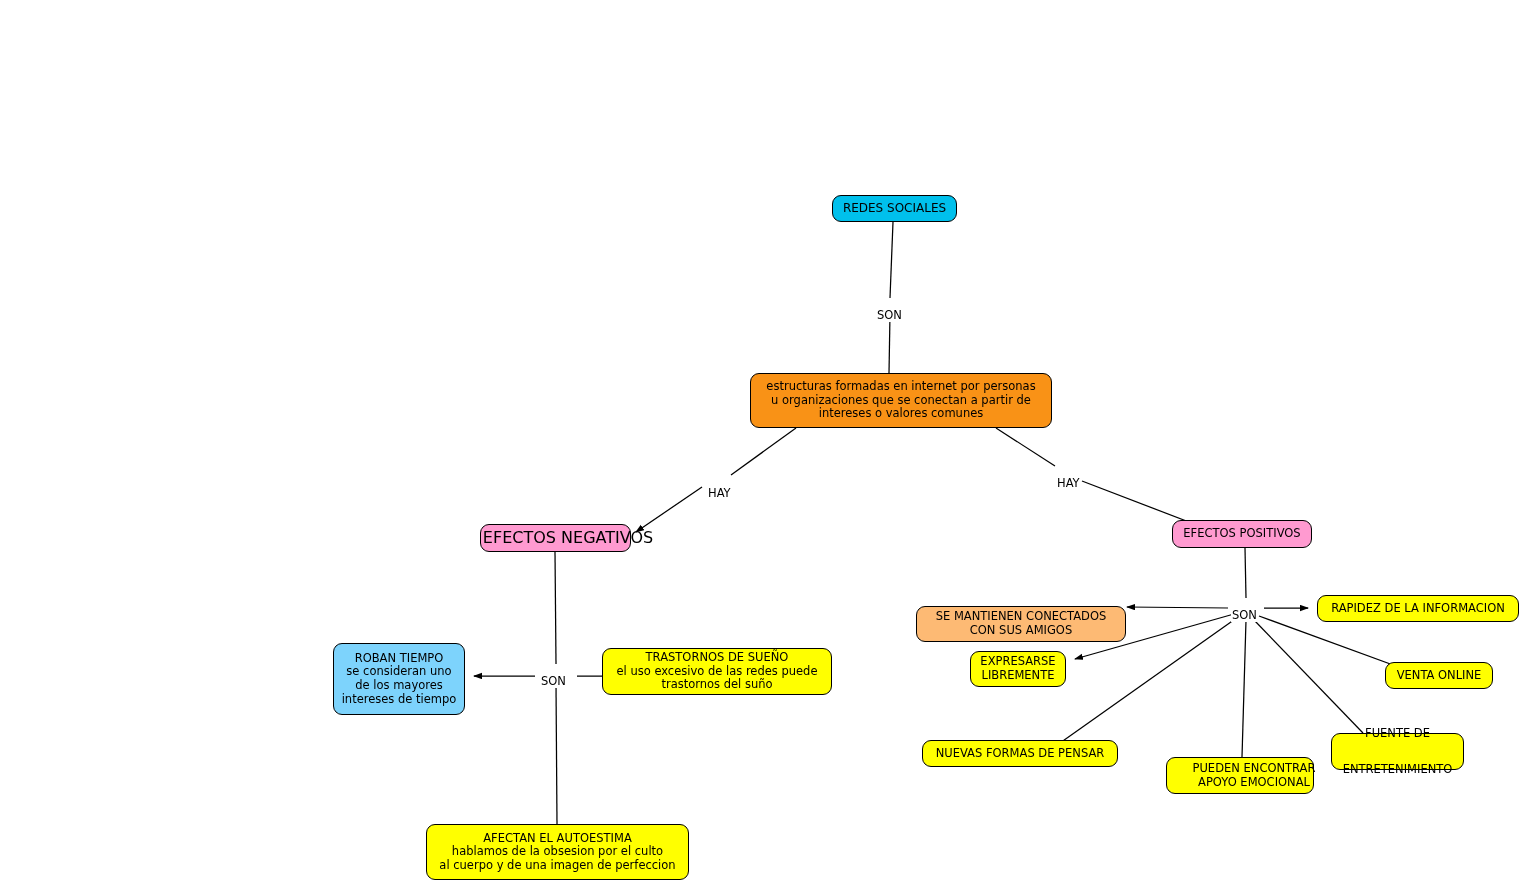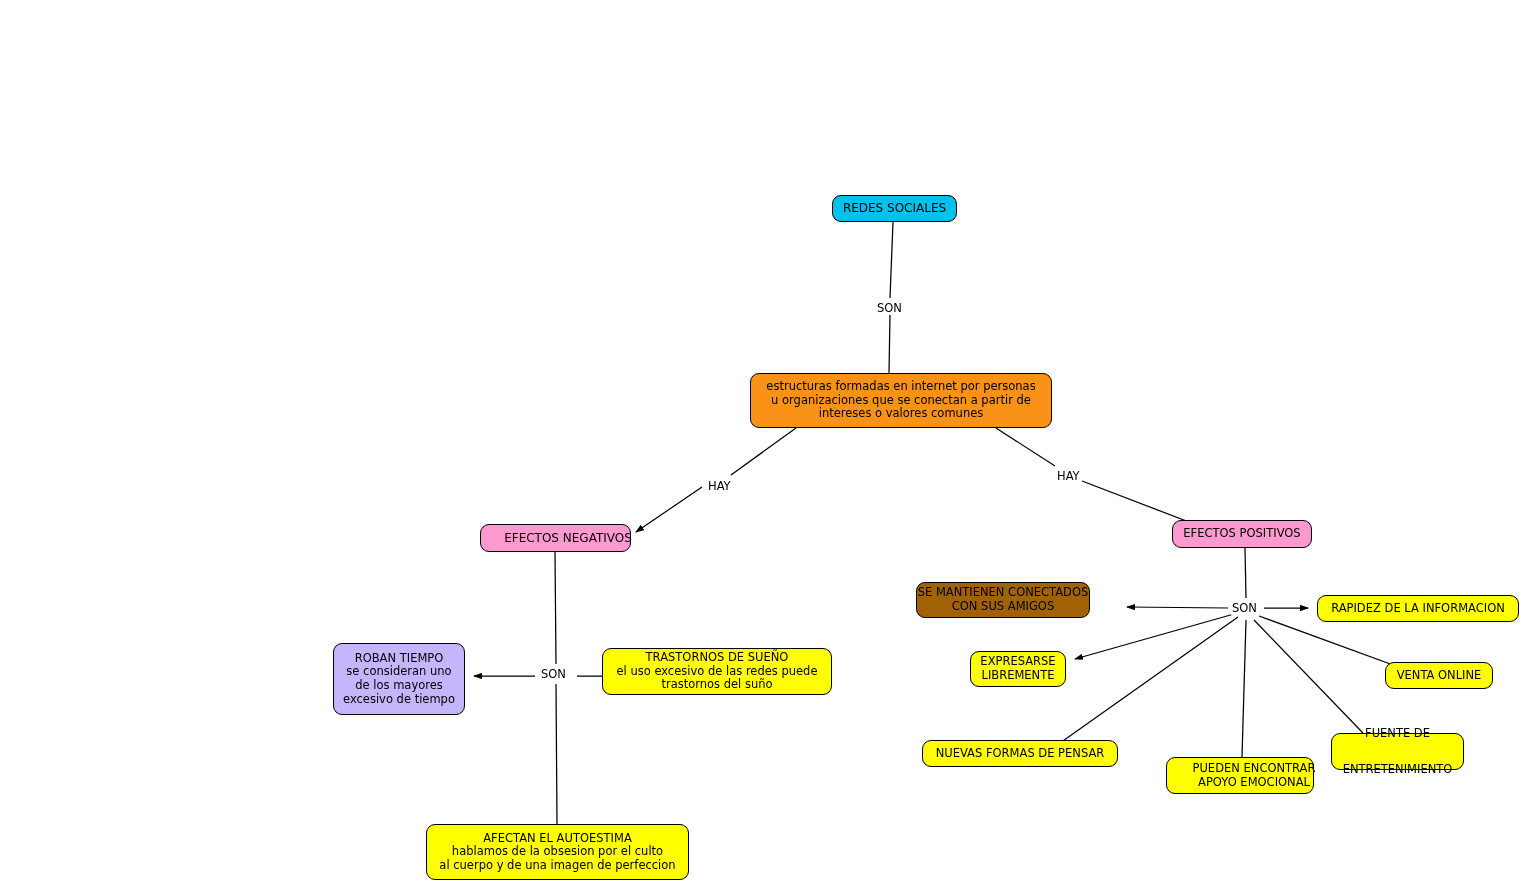--- a/index.html
+++ b/index.html
@@ -47,20 +47,21 @@
   .n-yellow { background: #ffff00; }
   .edge-label {
     position: absolute;
     font-size: 11.5px;
     color: #000000;
     background: #ffffff;
     padding: 0 1px;
     line-height: 1;
     white-space: nowrap;
     z-index: 6;
+    margin-top: 7px;
   }
 </style>
 </head>
 <body>
 
 <div id="canvas">
 
   <svg id="edges" viewBox="0 0 1524 883" width="1524" height="883" xmlns="http://www.w3.org/2000/svg">
     <defs>
       <marker id="arrowhead" markerWidth="9" markerHeight="9" refX="8" refY="3.2" orient="auto" markerUnits="userSpaceOnUse">
@@ -97,26 +98,26 @@
       <path d="M 1246,620 L 1242,757"></path>
       <path d="M 1264,608 L 1308,608" marker-end="url(#arrowhead)"></path>
       <path d="M 1259,616 L 1404,669"></path>
       <path d="M 1254,620 L 1363,733"></path>
     </g>
   </svg>
 
   <div id="nodes">
       <div class="node n-cyan" style="left: 832px; top: 195px; width: 125px; height: 27px; font-size: 12px; background: rgb(0, 192, 236);"><span class="node-line">REDES SOCIALES</span></div>
       <div class="node n-orange" style="left: 744px; top: 373px; width: 302px; height: 55px; font-size: 11.5px; background: rgb(249, 146, 22); margin-left: 6px;"><span class="node-line">estructuras formadas en internet por personas</span><span class="node-line">u organizaciones que se conectan a partir de</span><span class="node-line">intereses o valores comunes</span></div>
-      <div class="node n-pink" style="left: 480px; top: 524px; width: 151px; height: 28px; font-size: 12px; background: rgb(255, 154, 208); padding-left: 25px;"><span class="node-line">EFECTOS NEGATIVOS</span></div>
+      <div class="node n-pink" style="left: 480px; top: 524px; width: 151px; height: 28px; font-size: 16px; background: rgb(255, 154, 208); padding-left: 25px;"><span class="node-line">EFECTOS NEGATIVOS</span></div>
       <div class="node n-pink" style="left: 1172px; top: 520px; width: 140px; height: 28px; font-size: 11.5px; background: rgb(255, 154, 208);"><span class="node-line">EFECTOS POSITIVOS</span></div>
-      <div class="node n-yellow" style="left: 333px; top: 643px; width: 132px; height: 72px; font-size: 11.5px; background: #c4b5fd;"><span class="node-line">ROBAN TIEMPO</span><span class="node-line">se consideran uno</span><span class="node-line">de los mayores</span><span class="node-line">excesivo de tiempo</span></div>
+      <div class="node n-yellow" style="left: 333px; top: 643px; width: 132px; height: 72px; font-size: 11.5px; background: #7dd3fc;"><span class="node-line">ROBAN TIEMPO</span><span class="node-line">se consideran uno</span><span class="node-line">de los mayores</span><span class="node-line">intereses de tiempo</span></div>
       <div class="node n-yellow" style="left: 602px; top: 648px; width: 230px; height: 47px; font-size: 11.5px; background: rgb(255, 255, 0);"><span class="node-line">TRASTORNOS DE SUEÑO</span><span class="node-line">el uso excesivo de las redes puede</span><span class="node-line">trastornos del suño</span></div>
       <div class="node n-yellow" style="left: 426px; top: 824px; width: 263px; height: 56px; font-size: 11.5px; background: rgb(255, 255, 0);"><span class="node-line">AFECTAN EL AUTOESTIMA</span><span class="node-line">hablamos de la obsesion por el culto</span><span class="node-line">al cuerpo y de una imagen de perfeccion</span></div>
-      <div class="node n-yellow" style="left: 916px; top: 582px; width: 174px; height: 36px; font-size: 11.5px; background: #a16207;"><span class="node-line">SE MANTIENEN CONECTADOS</span><span class="node-line">CON SUS AMIGOS</span></div>
+      <div class="node n-yellow" style="left: 916px; top: 606px; width: 210px; height: 36px; font-size: 11.5px; background: #fdba74;"><span class="node-line">SE MANTIENEN CONECTADOS</span><span class="node-line">CON SUS AMIGOS</span></div>
       <div class="node n-yellow" style="left: 970px; top: 651px; width: 96px; height: 36px; font-size: 11.5px; background: rgb(255, 255, 0);"><span class="node-line">EXPRESARSE</span><span class="node-line">LIBREMENTE</span></div>
       <div class="node n-yellow" style="left: 922px; top: 740px; width: 196px; height: 27px; font-size: 11.5px; background: rgb(255, 255, 0);"><span class="node-line">NUEVAS FORMAS DE PENSAR</span></div>
       <div class="node n-yellow" style="left: 1166px; top: 757px; width: 148px; height: 37px; font-size: 11.5px; background: rgb(255, 255, 0); padding-left: 28px;"><span class="node-line">PUEDEN ENCONTRAR</span><span class="node-line">APOYO EMOCIONAL</span></div>
       <div class="node n-yellow" style="left: 1317px; top: 595px; width: 202px; height: 27px; font-size: 11.5px; background: rgb(255, 255, 0);"><span class="node-line">RAPIDEZ DE LA INFORMACION</span></div>
       <div class="node n-yellow" style="left: 1385px; top: 662px; width: 108px; height: 27px; font-size: 11.5px; background: rgb(255, 255, 0);"><span class="node-line">VENTA ONLINE</span></div>
       <div class="node n-yellow" style="left: 1331px; top: 733px; width: 133px; height: 37px; font-size: 11.5px; background: rgb(255, 255, 0); gap: 22px;"><span class="node-line">FUENTE DE</span><span class="node-line">ENTRETENIMIENTO</span></div>
     </div>
   <div id="labels">
       <div class="edge-label" style="left: 876px; top: 303px;">SON</div>
       <div class="edge-label" style="left: 707px; top: 481px;">HAY</div>

